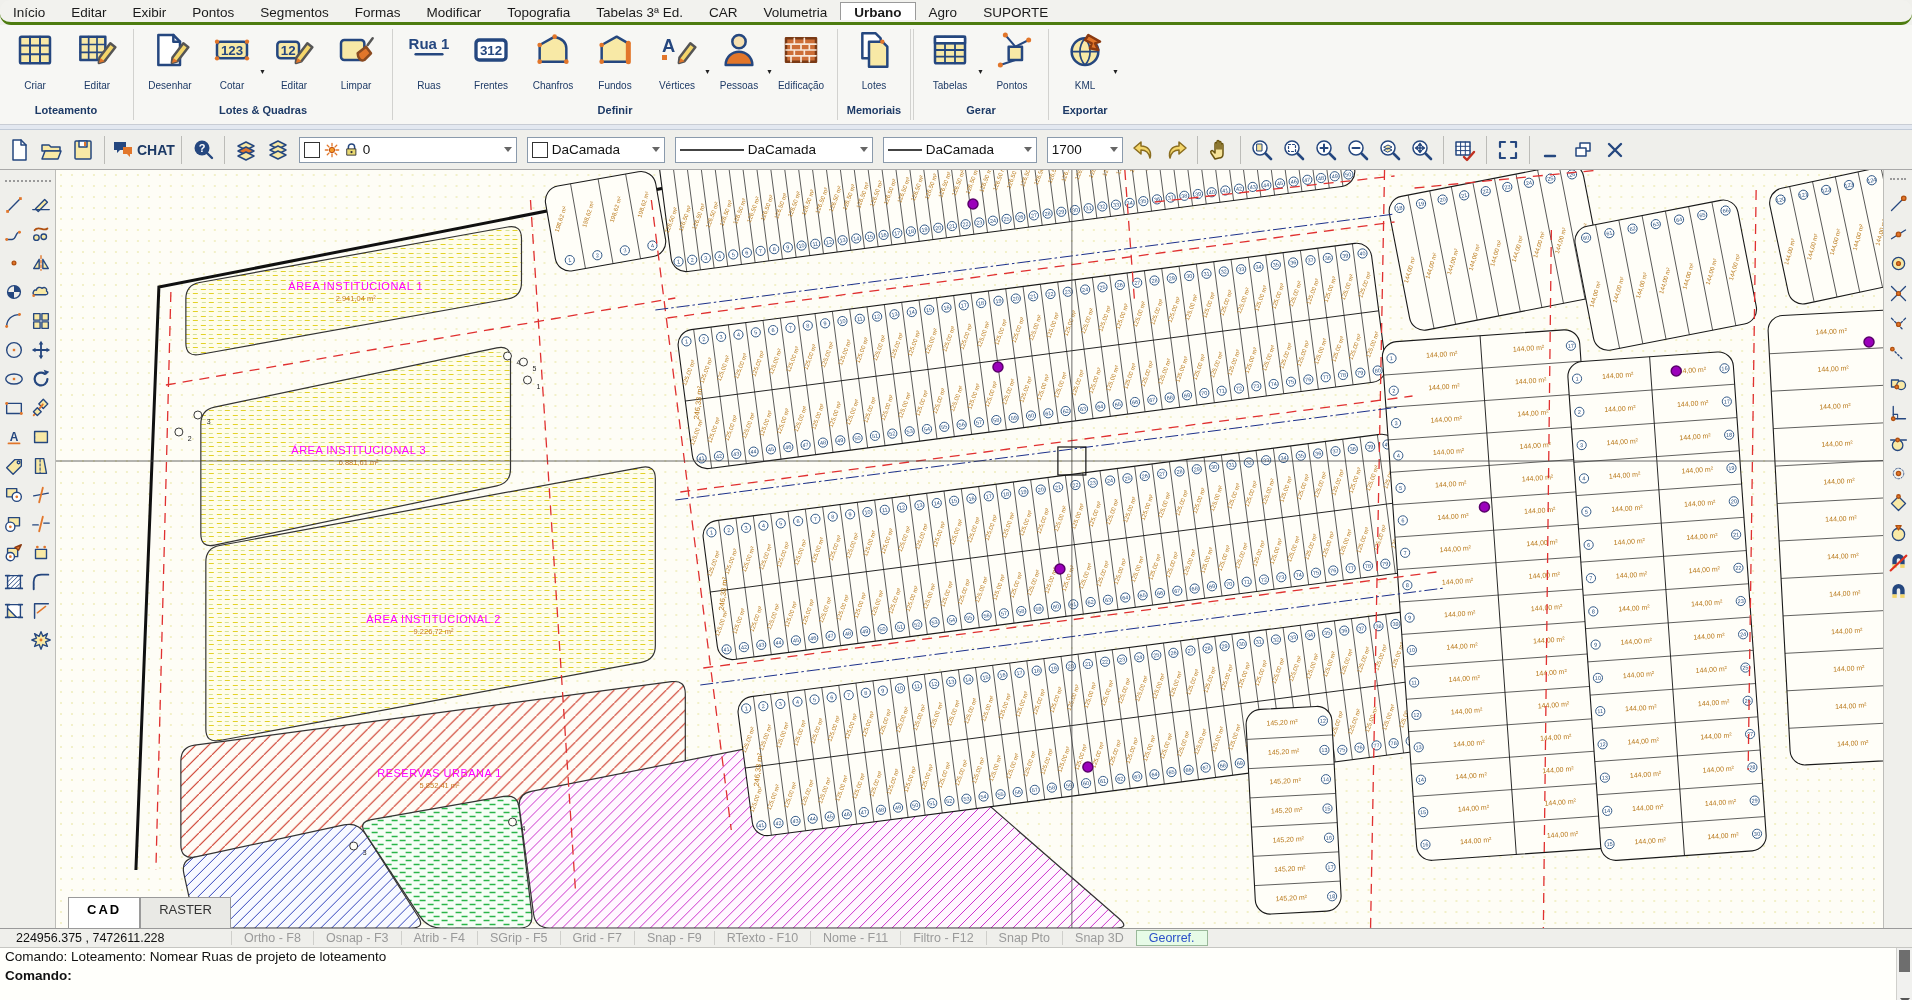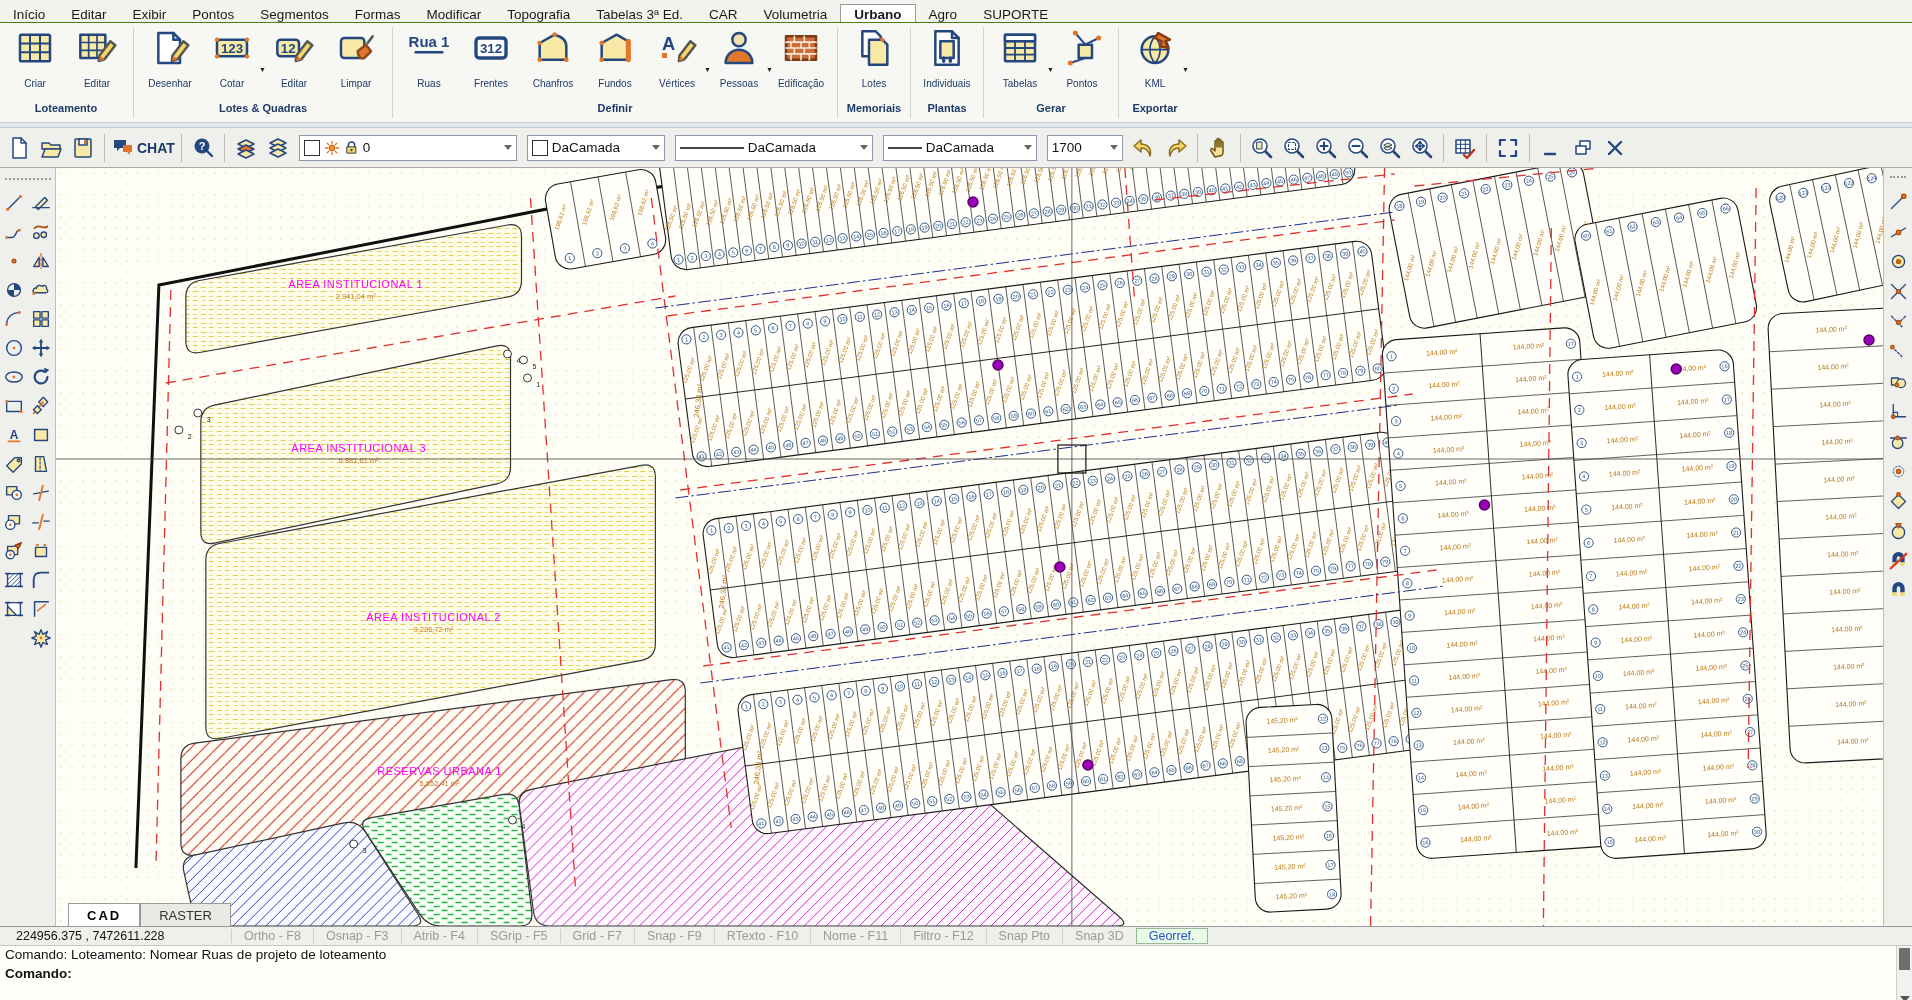--- a/index.html
+++ b/index.html
@@ -1,21 +1,21 @@
 <!DOCTYPE html>
 <html><head>
 <meta charset="utf-8">
 <style>
   html,body{margin:0;padding:0;background:#888;}
   #app{position:relative;width:1912px;height:1000px;background:#f0f0ec;
        font-family:"Liberation Sans",sans-serif;overflow:hidden;color:#111;
        -webkit-font-smoothing:antialiased;}
   
-  .menubar{height:22px;display:flex;align-items:flex-end;background:#f2f2ee;
-           border-bottom:1px solid #4d7c0f;font-size:13.5px;}
+  .menubar{height:22px;display:flex;align-items:center;background:#f2f2ee;
+           border-bottom:3px solid #4d7c0f;font-size:13.5px;border-radius:11px;}
   .mitem{padding:2px 13px 0 13px;cursor:default;color:#1a1a1a;white-space:nowrap;}
   .mitem.active{background:#ffffff;font-weight:bold;border:1px solid #9a9a9a;border-bottom:none;}
   
   .ribbon{height:99px;background:#f7f7f4;border-bottom:1px solid #c9cdd4;display:flex;align-items:stretch;}
   .rgroup{display:flex;flex-direction:column;padding:0 4px;}
   .ritems{flex:1;display:flex;align-items:flex-start;padding-top:5px;}
   .ritem{position:relative;min-width:52px;padding:0 5px;display:flex;flex-direction:column;
          align-items:center;cursor:default;}
   .ritem .lbl{font-size:10px;color:#1d3a66;margin-top:10px;white-space:nowrap;}
   .ritem .dd{font-size:7px;color:#222;position:absolute;right:-3px;top:38px;}
@@ -40,21 +40,21 @@
        grid-template-columns:27px 27px;align-content:start;justify-content:center;padding-top:10px;}
   .ltb:before{content:"";grid-column:1/3;height:4px;margin:0 4px 4px 4px;
               border-top:2px dotted #9a9a9a;}
   .sbtn{width:26px;height:29px;display:flex;align-items:center;justify-content:center;cursor:default;}
   .rtb{width:28px;background:#efefeb;border-left:1px solid #bdbdb9;display:flex;
        flex-direction:column;align-items:center;padding-top:8px;}
   .rtb:before{content:"";width:16px;height:4px;margin-bottom:4px;border-top:2px dotted #9a9a9a;}
   .rtb .sbtn{height:30px;}
   .canvas-wrap{flex:1;position:relative;background:#fefdf6;overflow:hidden;}
   .doc-tabs{position:absolute;left:12px;bottom:0;display:flex;font-size:13px;z-index:5;}
-  .dtab{padding:4px 18px 3px 18px;border:1px solid #9a9a9a;border-bottom:none;background:#e9e9e5;
+  .dtab{padding:4px 18px 11px 18px;border:1px solid #9a9a9a;border-bottom:none;background:#e9e9e5;
         color:#333;cursor:default;}
   .dtab.active{background:#ffffff;font-weight:bold;letter-spacing:2px;color:#000;}
   
   .status{height:18px;background:#efefeb;border-top:1px solid #9a9a9a;display:flex;
           align-items:center;font-size:12.5px;border-bottom:1px solid #c6c6c2;}
   .coords{width:215px;padding-left:16px;color:#111;}
   .stbtn{padding:0 12px;color:#9a9a9a;border-left:1px solid #cfcfcb;white-space:nowrap;cursor:default;}
   .stbtn:last-of-type{border-right:1px solid #cfcfcb;}
   .stbtn.active{color:#2b50c8;background:#e7fbe7;border:1px solid #9ab89a;}
   
@@ -233,34 +233,20 @@
               <path class="fw" d="M5 2h8l3 3v12H5z"></path>
               <path class="fy" d="M9 7h8l3 3v12H9z"></path>
               <circle r="1.3" cx="17" cy="7" class="fo" stroke="none"></circle>
             </svg>
             <span class="lbl">Lotes</span>
           </div>
         </div>
         <div class="rlabel">Memoriais</div>
       </div>
       <div class="rsep"></div>
-      <div class="rgroup">
-        <div class="ritems">
-          <div class="ritem">
-            <svg class="icn" width="40" height="40" viewBox="0 0 24 24">
-              <path class="fw" d="M5 2h10l4 4v16H5z"></path>
-              <path d="M15 2v4h4"></path>
-              <rect class="fy" x="8" y="8" width="8" height="10"></rect>
-              <path d="M10 18v2M14 18v2" stroke-width="2"></path>
-            </svg>
-            <span class="lbl">Individuais</span>
-          </div>
-        </div>
-        <div class="rlabel">Plantas</div>
-      </div>
       <div class="rsep"></div>
       <div class="rgroup">
         <div class="ritems">
           <div class="ritem">
             <svg class="icn" width="40" height="40" viewBox="0 0 24 24">
               <rect class="fy" x="3" y="4" width="18" height="16" rx="1"></rect>
               <path d="M3 8h18M3 12h18M3 16h18M9 4v16M15 4v16" stroke-width="1.1"></path>
               <rect class="fw" x="3" y="4" width="18" height="4"></rect>
             </svg>
             <span class="dd">▼</span>

